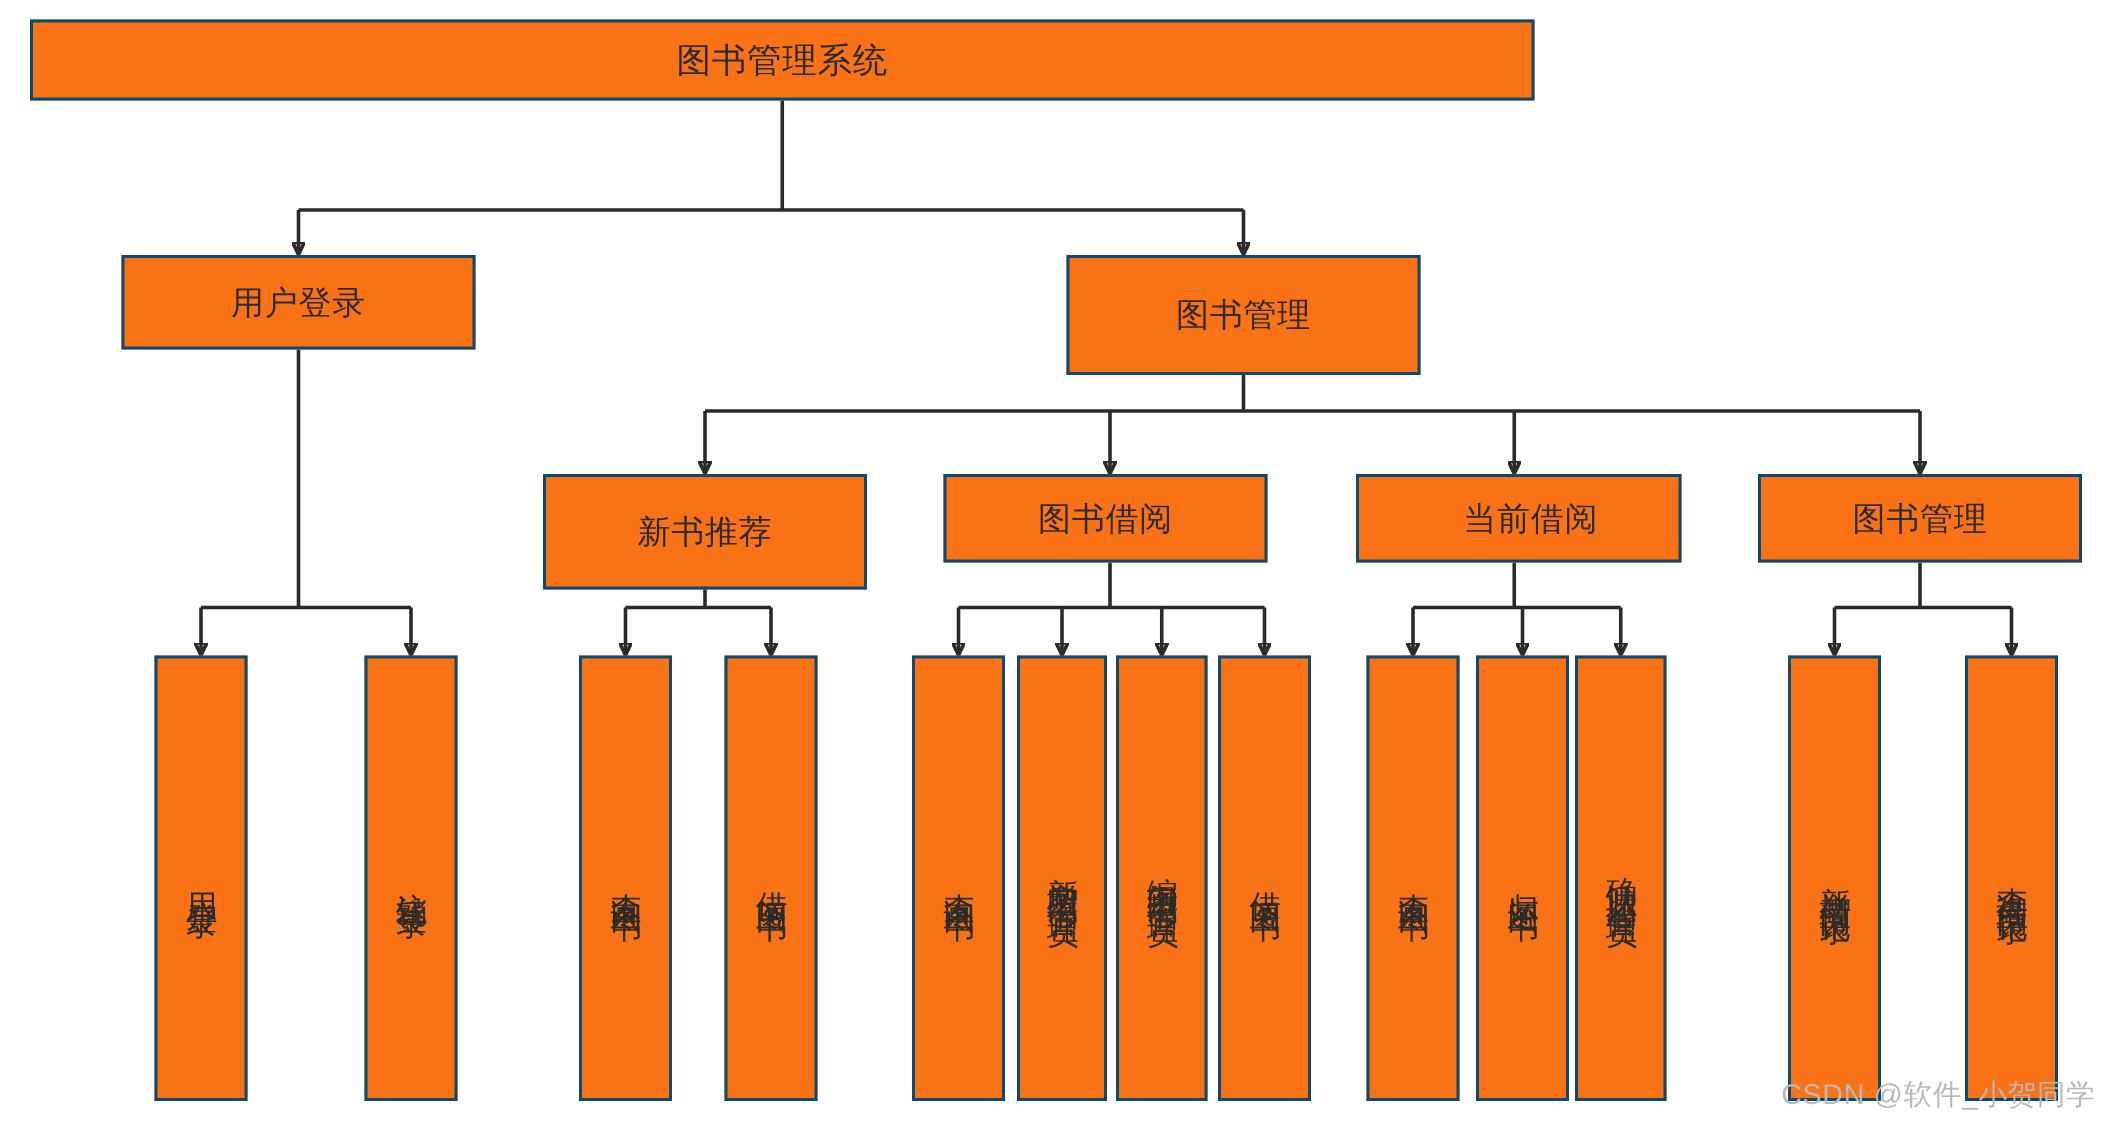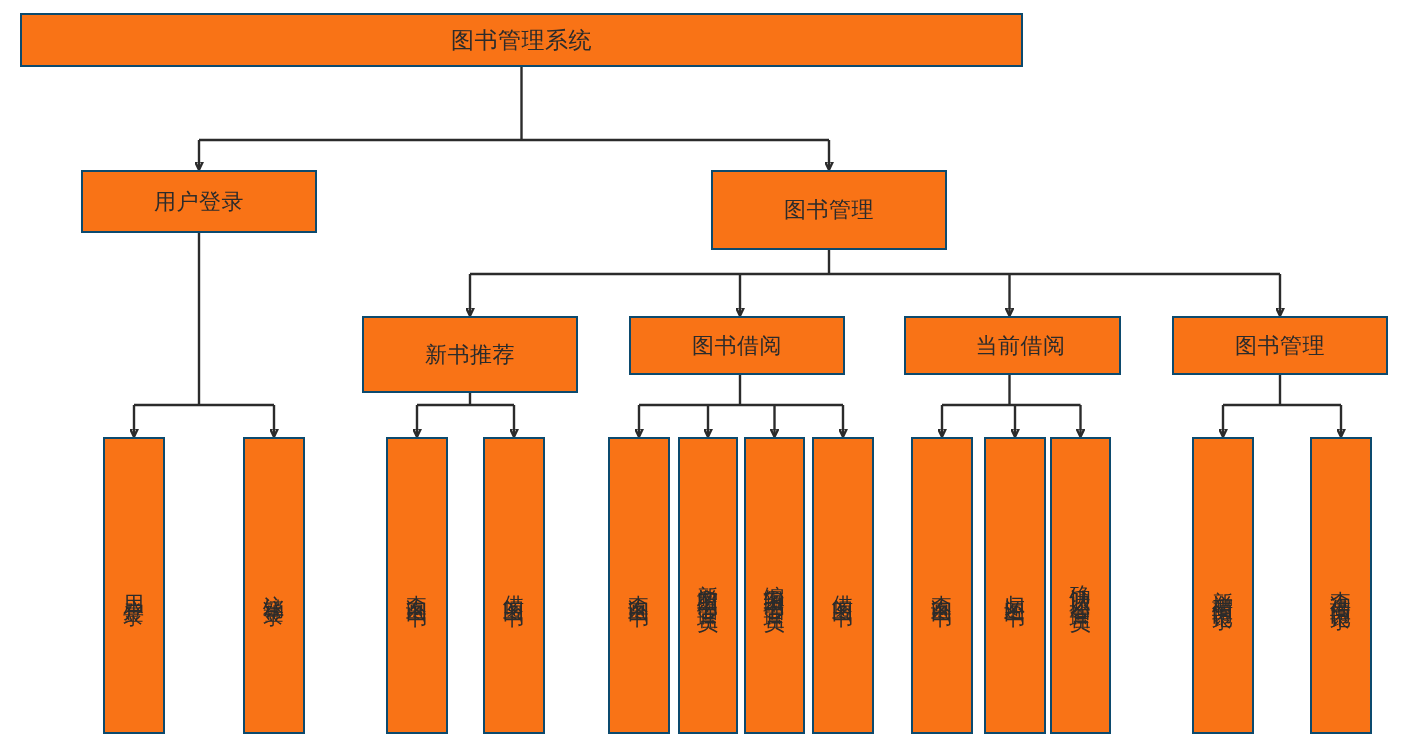--- a/index.html
+++ b/index.html
@@ -185,13 +185,14 @@
         <span class="node-label">确认归还（管理员）</span>
       </div>
       <div class="node vert" style="left: 1192px; top: 437px; width: 62px; height: 297px;">
         <span class="node-label">新增借阅记录</span>
       </div>
       <div class="node vert" style="left: 1310px; top: 437px; width: 62px; height: 297px;">
         <span class="node-label">查询借阅记录</span>
       </div>
     </div>
 
+  <div class="watermark">CSDN @软件_小贺同学</div>
 </div>
 
 </body></html>

